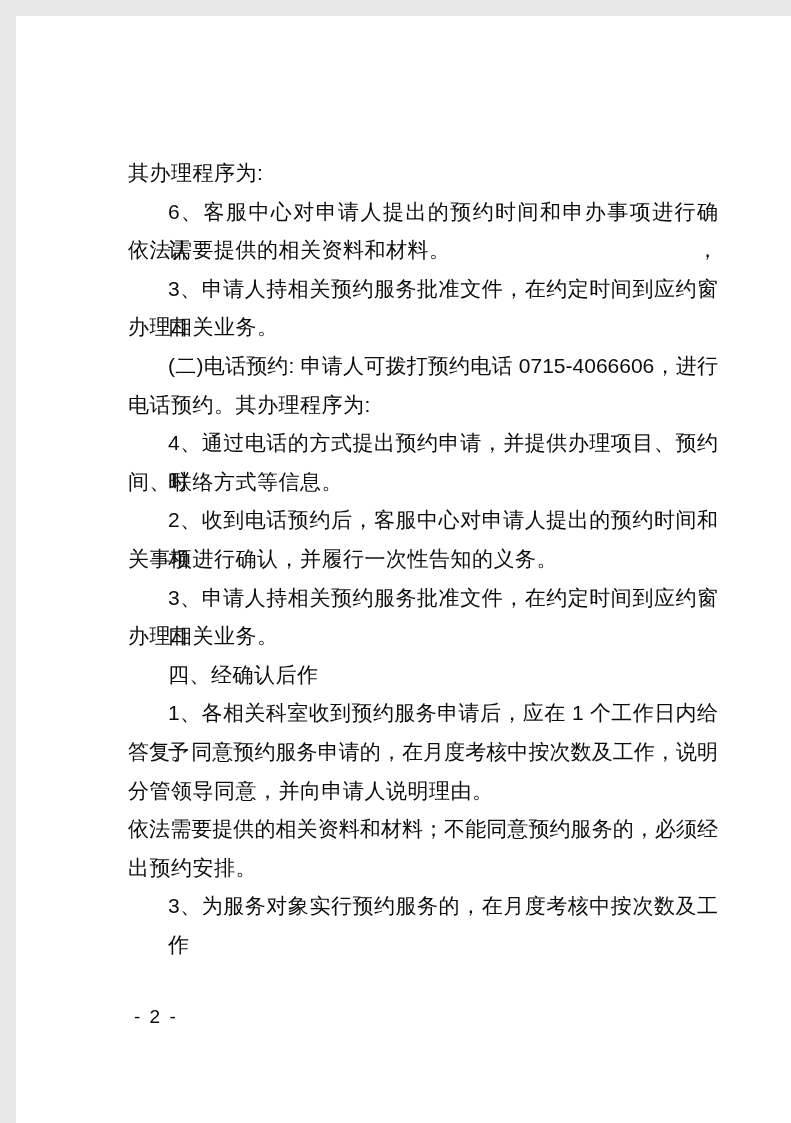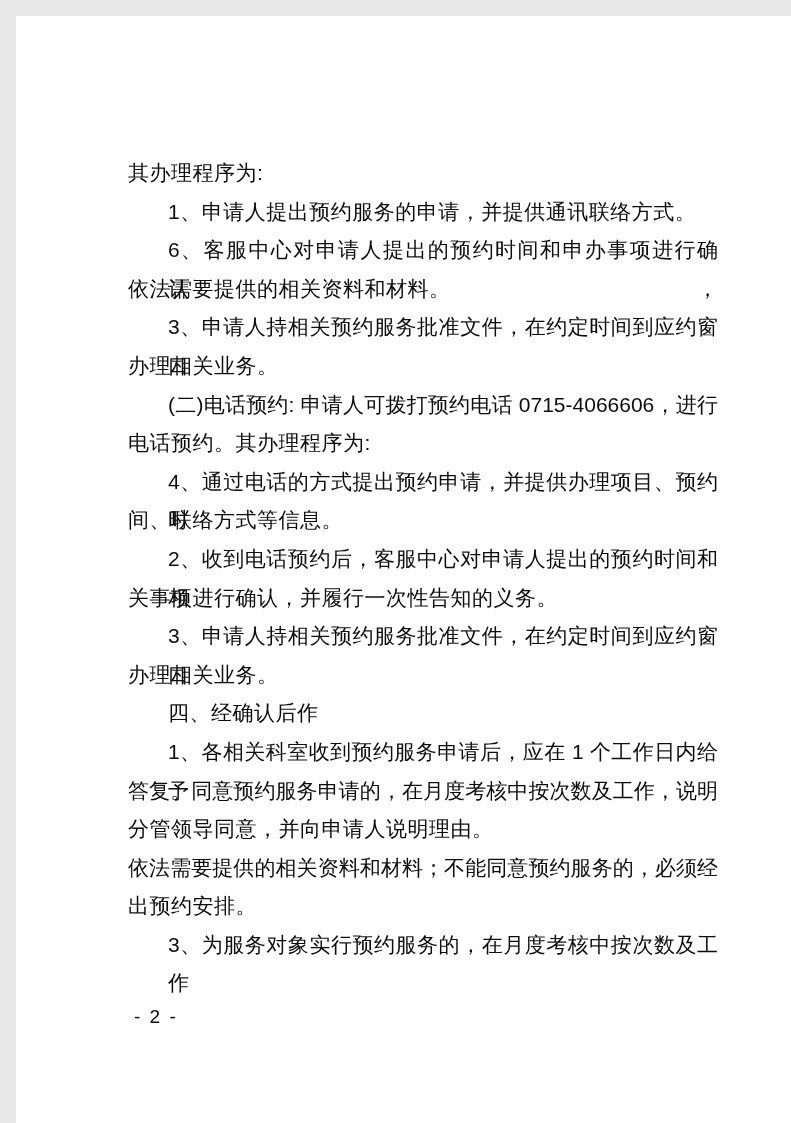--- a/index.html
+++ b/index.html
@@ -49,21 +49,20 @@
     letter-spacing: 2px;
     color: #0d0d0d;
   }
 </style>
 </head>
 <body>
 
 <div class="page" style="background: rgb(255, 255, 255); color: rgb(13, 13, 13);">
   <div class="text-block" id="body-lines">
       <div class="line">其办理程序为:</div>
-      <div class="line indent">1、申请人提出预约服务的申请，并提供通讯联络方式。</div>
       <div class="line indent fill">6、客服中心对申请人提出的预约时间和申办事项进行确认，</div>
       <div class="line">依法需要提供的相关资料和材料。</div>
       <div class="line indent fill">3、申请人持相关预约服务批准文件，在约定时间到应约窗口</div>
       <div class="line">办理相关业务。</div>
       <div class="line indent fill">(二)电话预约: 申请人可拨打预约电话 0715-4066606，进行</div>
       <div class="line">电话预约。其办理程序为:</div>
       <div class="line indent fill">4、通过电话的方式提出预约申请，并提供办理项目、预约时</div>
       <div class="line">间、联络方式等信息。</div>
       <div class="line indent fill">2、收到电话预约后，客服中心对申请人提出的预约时间和相</div>
       <div class="line">关事项进行确认，并履行一次性告知的义务。</div>

